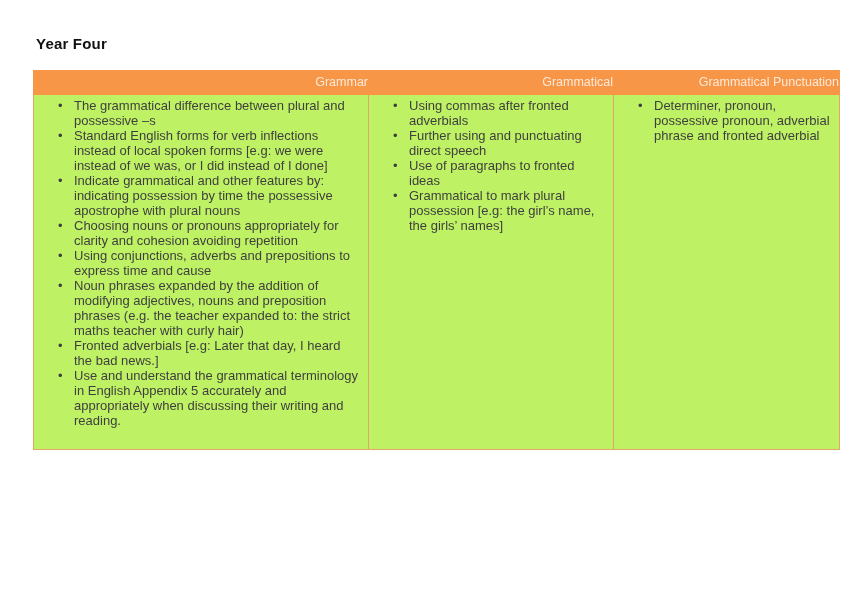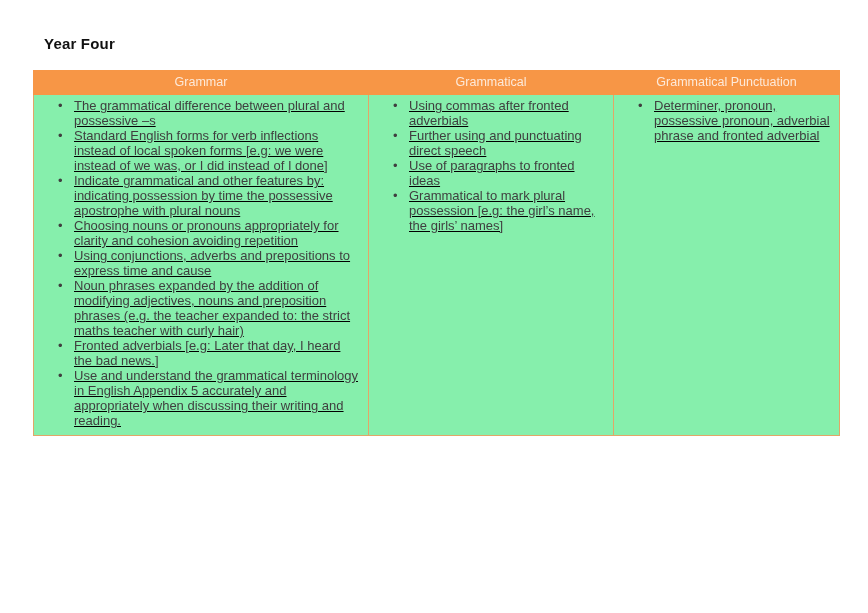--- a/index.html
+++ b/index.html
@@ -10,21 +10,21 @@
   }
   .page {
     position: relative;
     width: 868px;
     height: 613px;
     background: #ffffff;
     overflow: hidden;
   }
   .doc-title {
     position: absolute;
-    left: 44px;
+    left: 36px;
     top: 35px;
     margin: 0;
     font-size: 15px;
     font-weight: 700;
     color: #111111;
     letter-spacing: 0.2px;
   }
   .curriculum-table {
     position: absolute;
     left: 33px;
@@ -34,32 +34,31 @@
     table-layout: fixed;
   }
   .curriculum-table th.col-header {
     background: var(--header-bg, #F79646);
     color: var(--header-text, #FDE9D9);
     font-weight: 400;
     font-size: 12.5px;
     line-height: 15px;
     height: 19px;
     padding: 2px 0;
-    text-align: center;
+    text-align: right;
     border: 1px solid var(--header-bg, #F79646);
     overflow: hidden;
     white-space: nowrap;
   }
   .curriculum-table td.cell {
     border: 1px solid var(--border, #E2A668);
     vertical-align: top;
-    padding: 3px 4px 0 0;
+    padding: 3px 4px 14px 0;
     height: 337px;
-    background: #86efac;
-    text-decoration: underline;
+    background: #bef264;
   }
   ul.bullets {
     margin: 0;
     padding: 0 4px 0 40px;
     list-style: none;
   }
   li.bullet-item {
     position: relative;
     font-size: 13px;
     line-height: 15px;

